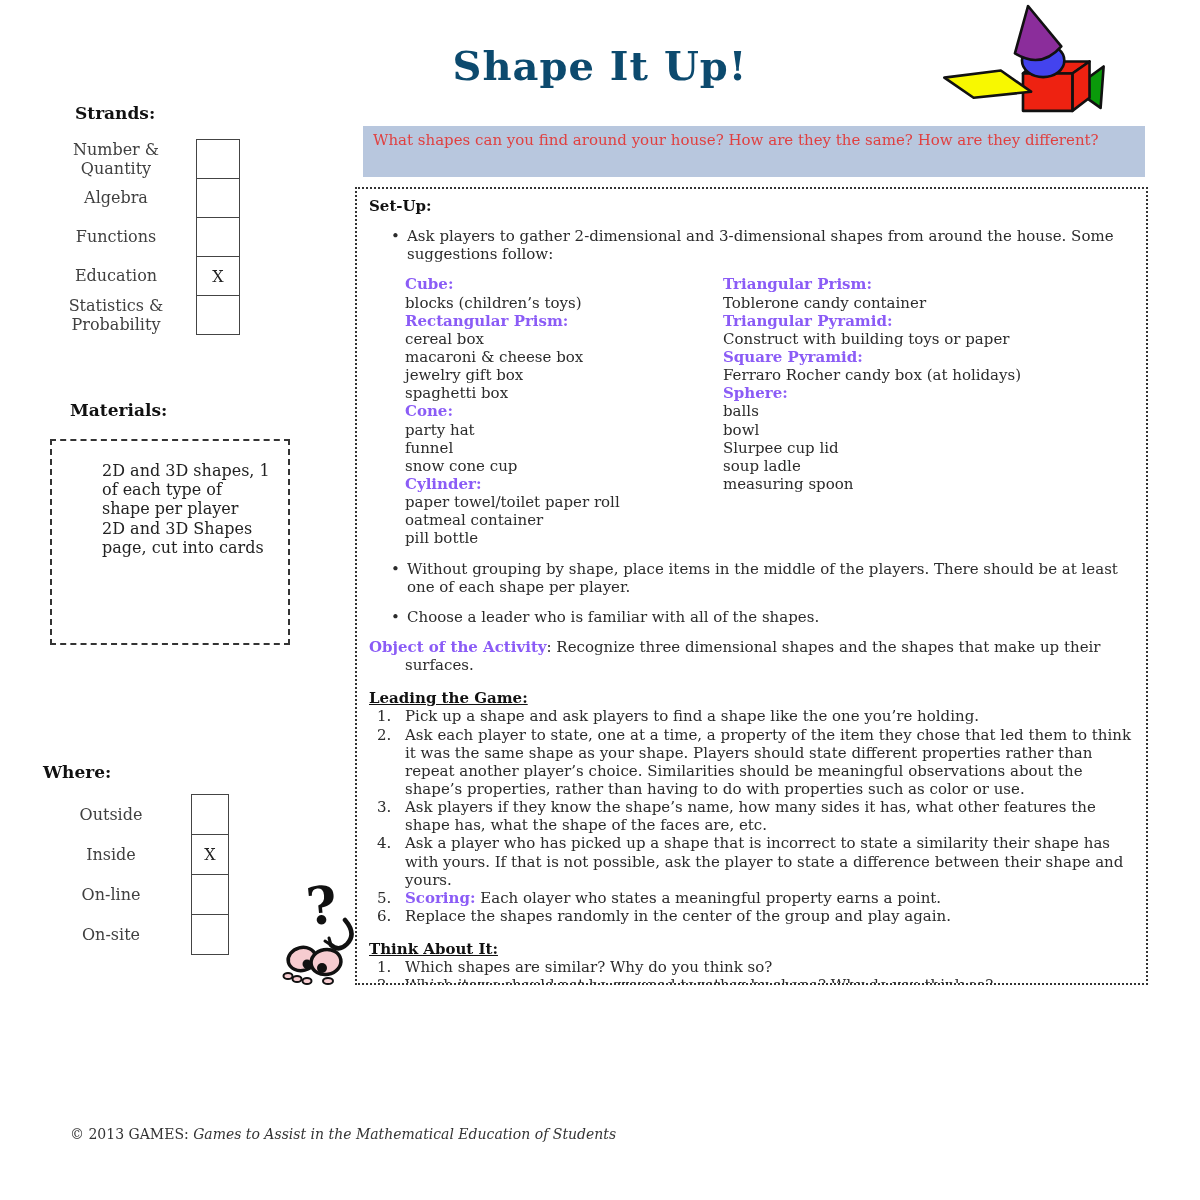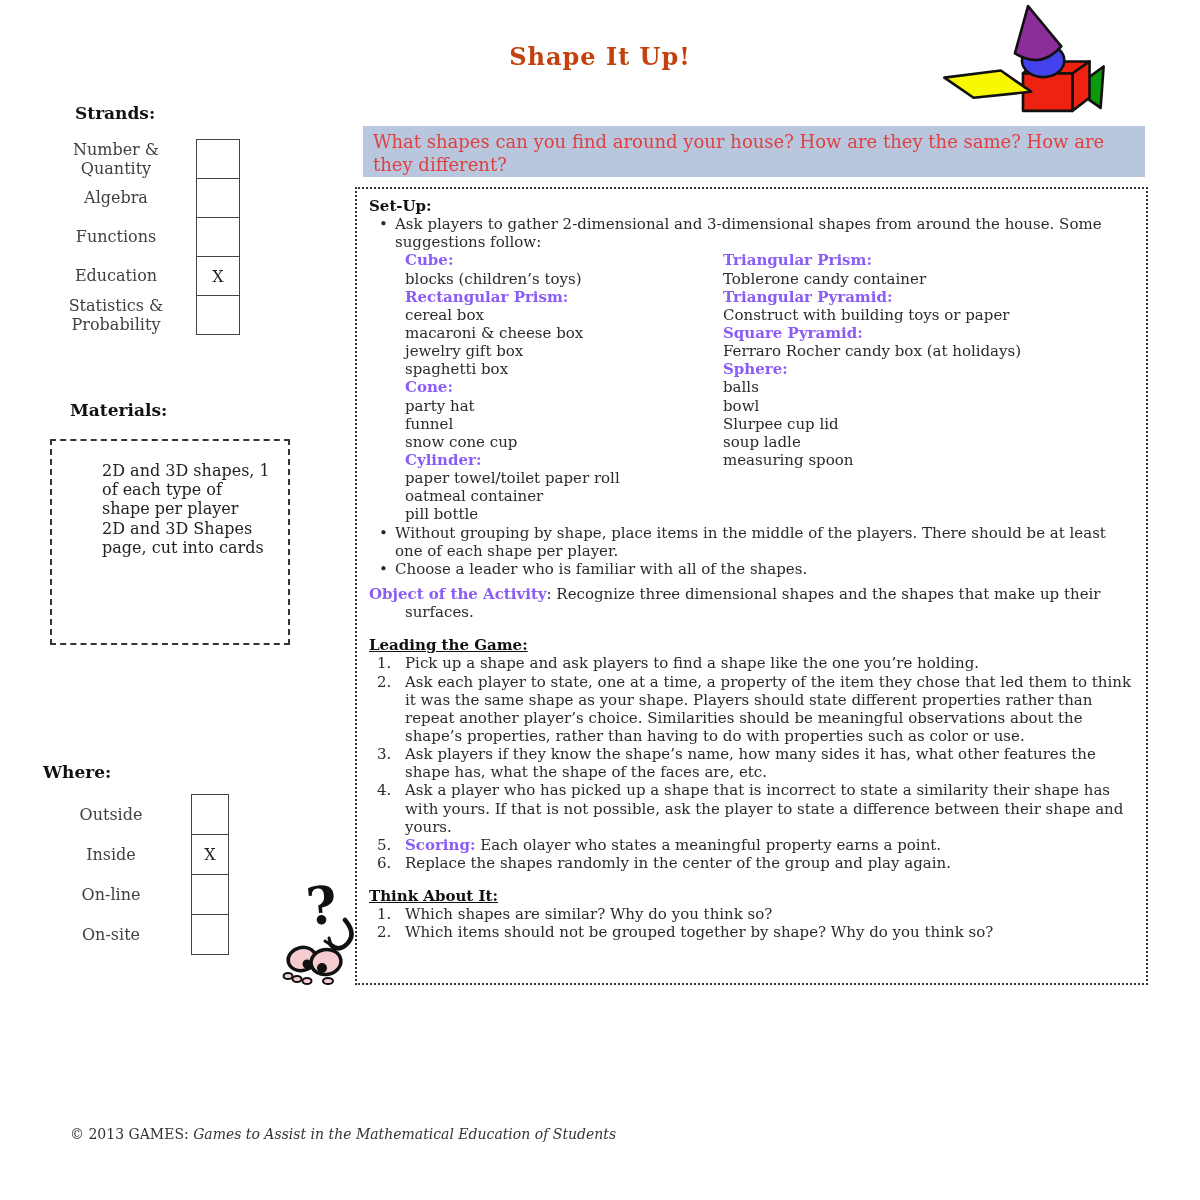--- a/index.html
+++ b/index.html
@@ -3,29 +3,29 @@
 <meta charset="utf-8">
 <style>
   html,body{margin:0;padding:0;}
   body{
     width:1200px;height:1200px;position:relative;background:#ffffff;
     font-family:"DejaVu Serif", serif;color:#222;overflow:hidden;
   }
   
   .page-title{
     position:absolute;top:42px;left:0;width:1200px;text-align:center;
-    font-size:24px;font-weight:bold;letter-spacing:1px;color:#c2410c;
+    font-size:40px;font-weight:bold;letter-spacing:1px;color:#0c4a6e;
   }
   
   .shapes-art{position:absolute;left:938px;top:4px;width:172px;height:126px;}
   
   .banner{
     position:absolute;left:363px;top:126px;width:782px;height:51px;
     background:#b8c7de;box-sizing:border-box;padding:5px 10px;
-    color:#e04040;font-size:18px;line-height:1.25;
+    color:#e04040;font-size:15px;line-height:1.25;
   }
   
   .side-heading{position:absolute;font-size:17px;font-weight:bold;color:#111;}
   .check-table{position:absolute;}
   .check-row{display:flex;align-items:center;}
   .check-label{width:152px;text-align:center;font-size:16px;color:#404040;line-height:1.15;padding-right:4px;}
   .check-box{
     box-sizing:border-box;border:1px solid #444;background:#fff;
     display:flex;align-items:center;justify-content:center;
     font-size:16px;color:#222;
@@ -41,21 +41,21 @@
   .m-bullet{width:34px;flex:none;text-align:left;padding-left:8px;}
   .m-text{width:172px;}
   
   .main-box{
     position:absolute;left:355px;top:187px;width:793px;height:798px;
     border:2px dotted #333;box-sizing:border-box;
     padding:8px 12px 8px 12px;font-size:15px;line-height:1.21;color:#2b2b2b;
     overflow:hidden;
   }
   .sec-heading{font-weight:bold;color:#111;}
-  .bullet-item{display:flex;margin:0;}
+  .bullet-item{display:flex;margin:12px;}
   .bul{width:26px;flex:none;padding-left:10px;box-sizing:border-box;}
   .bul::before{content:"•";}
   .b-text{flex:1;}
   .cols{display:flex;padding-left:36px;}
   .col-left{width:318px;flex:none;}
   .col-right{flex:1;}
   .shape-line{white-space:nowrap;}
   .bold{font-weight:bold;color:#8b5cf6;}
   .obj-para{padding-left:36px;text-indent:-36px;margin:7px 0 7px 0;}
   .mt{margin-top:15px;text-decoration:underline;}

